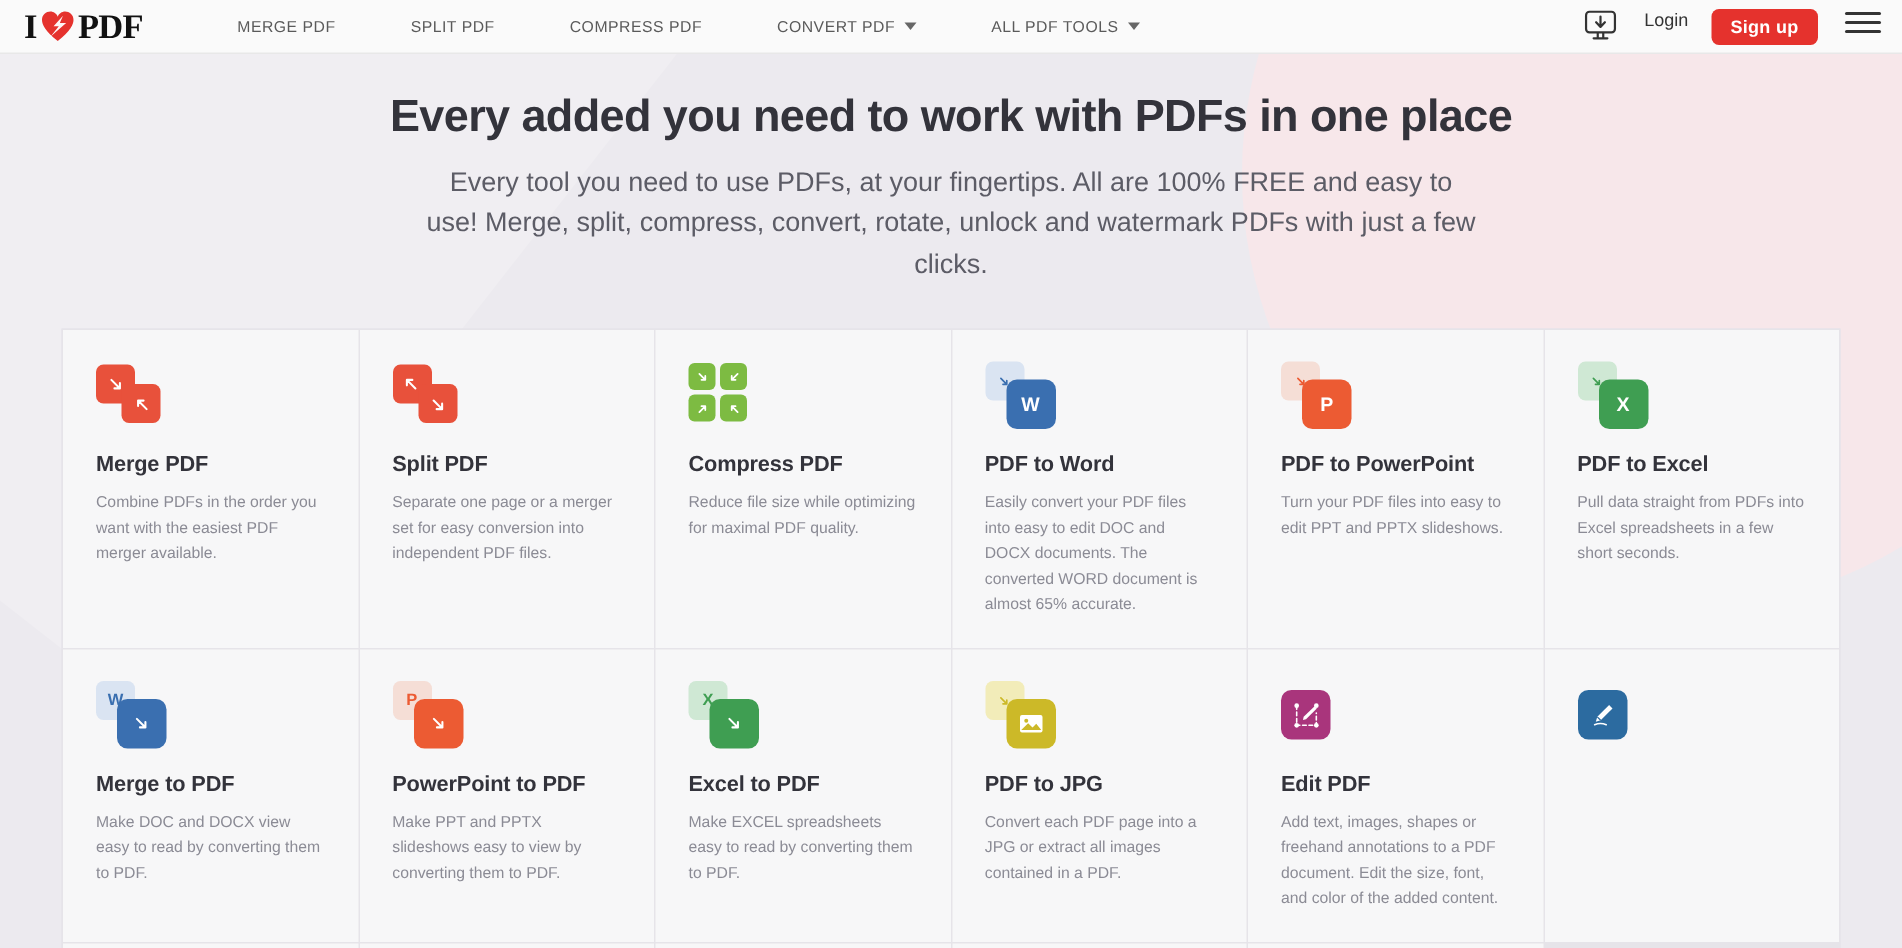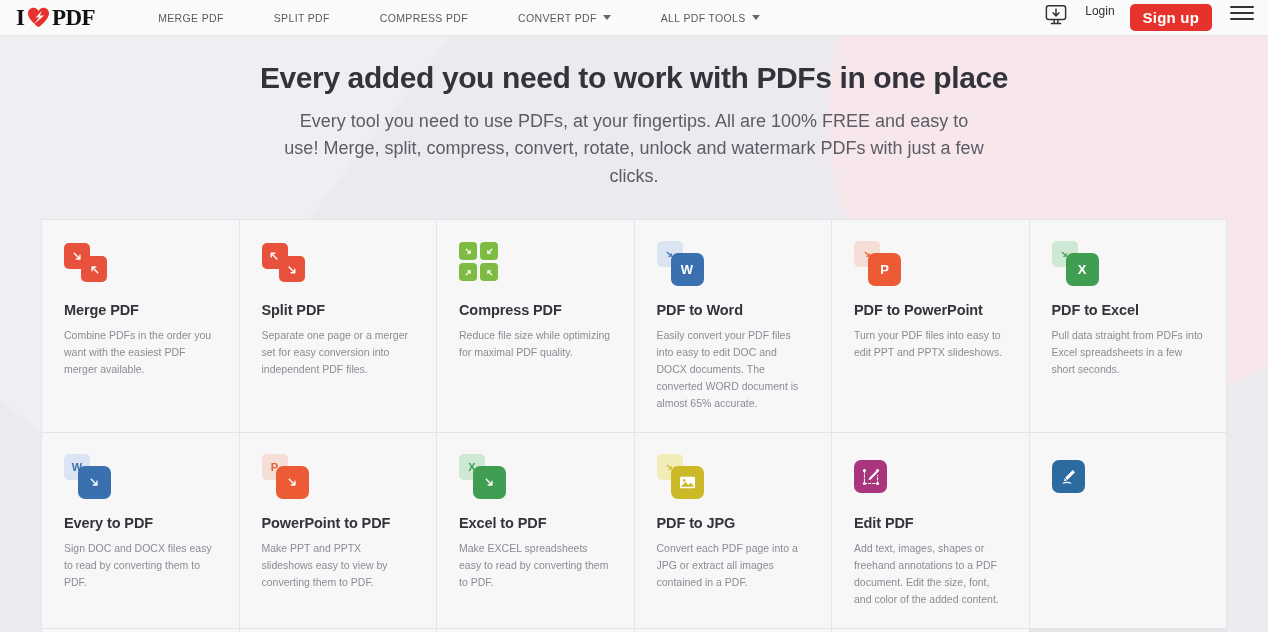--- a/index.html
+++ b/index.html
@@ -56,21 +56,21 @@
     border-left: 4px solid transparent;
     border-right: 4px solid transparent;
     border-top: 5px solid #666;
     display: inline-block;
   }
   .header-right { margin-left: auto; display: flex; align-items: flex-start; gap: 12px; }
   .dl-icon { width: 28px; height: 22px; cursor: pointer; display: block; }
   .login-link { font-size: 12px; color: #333; cursor: pointer; padding: 0 3px; }
   .signup-btn {
     background: #e5322d; color: #fff;
-    font-size: 15px; font-weight: 700;
+    font-size: 12px; font-weight: 700;
     padding: 5px 13px; border-radius: 5px;
     border: none; cursor: pointer; letter-spacing: 0.2px;
   }
   .burger { width: 24px; height: 18px; cursor: pointer; margin-left: 6px;
             display: flex; flex-direction: column; justify-content: space-between; padding: 2px 0; }
   .burger span { display: block; height: 2px; background: #333; border-radius: 1px; }
 
   
   .hero { position: relative; z-index: 2; text-align: center; padding: 23px 0 0 0; }
   .hero h1 {
@@ -298,22 +298,22 @@
     <div class="icon-box">
       <span class="sq" style="left:0;top:0;background:#dae4f2;">
         <span class="letter-sm" style="color:#3a6fb0;">W</span>
       </span>
       <span class="sq sq-lg" style="left:14px;top:12px;background:#3a6fb0;">
         <svg class="arrow-svg" viewBox="0 0 16 16">
               <path d="M4 4 L11 11 M11 6.5 L11 11 L6.5 11" fill="none" stroke="#fff" stroke-width="1.7" stroke-linecap="round" stroke-linejoin="round"></path>
             </svg>
       </span>
     </div>
-    <div class="card-title">Every to PDF</div>
-    <div class="card-desc">Sign DOC and DOCX files easy to read by converting them to PDF.</div>
+    <div class="card-title">Merge to PDF</div>
+    <div class="card-desc">Make DOC and DOCX view easy to read by converting them to PDF.</div>
   </div>
 
   <div class="card">
     <div class="icon-box">
       <span class="sq" style="left:0;top:0;background:#f5ded6;">
         <span class="letter-sm" style="color:#ec5b33;">P</span>
       </span>
       <span class="sq sq-lg" style="left:14px;top:12px;background:#ec5b33;">
         <svg class="arrow-svg" viewBox="0 0 16 16">
               <path d="M4 4 L11 11 M11 6.5 L11 11 L6.5 11" fill="none" stroke="#fff" stroke-width="1.7" stroke-linecap="round" stroke-linejoin="round"></path>

